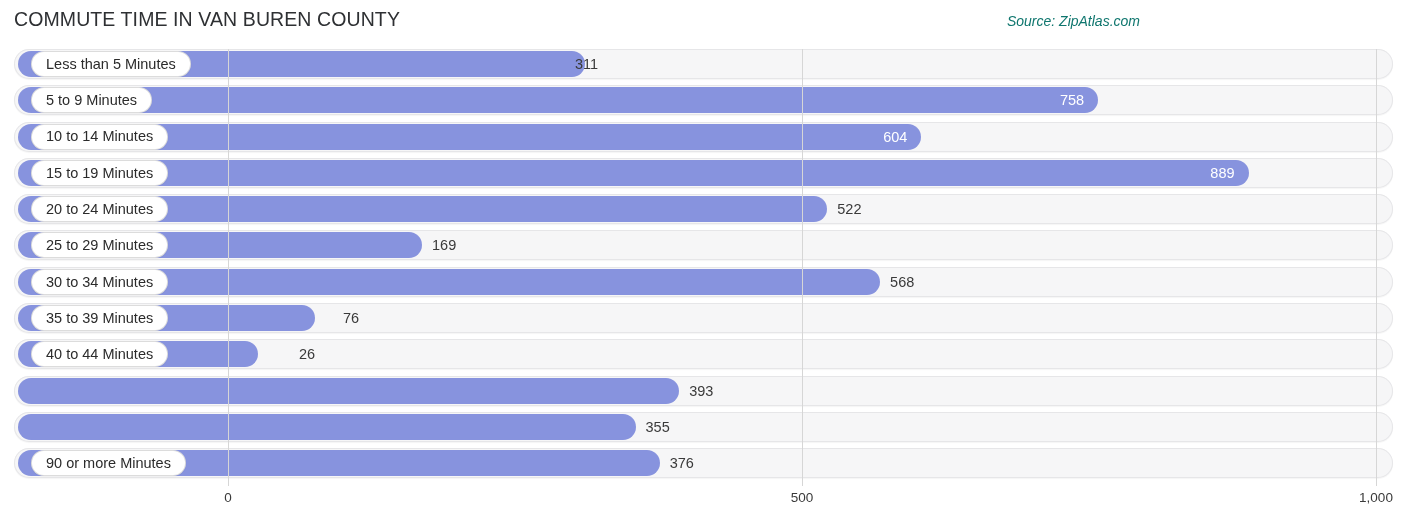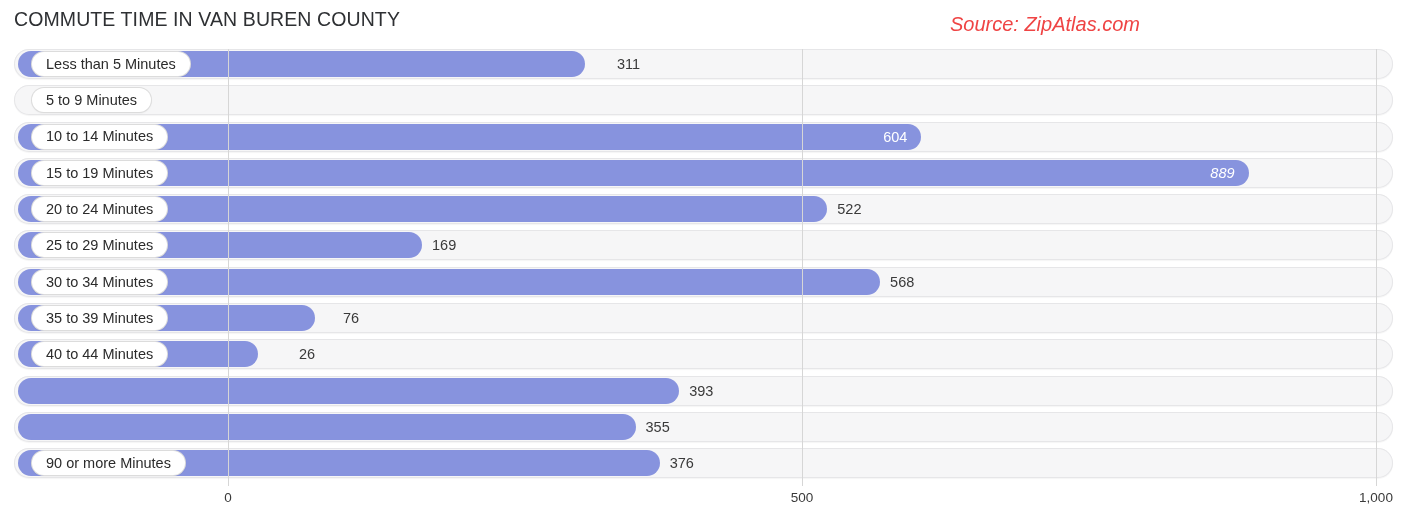--- a/index.html
+++ b/index.html
@@ -29,23 +29,23 @@
     font-size: 19.5px;
     letter-spacing: 0.1px;
     color: #2e3033;
     font-weight: 400;
     white-space: nowrap;
   }
   .chart-source {
     position: absolute;
     right: 12px;
     top: 13px;
-    font-size: 20px;
+    font-size: 14px;
     font-style: italic;
-    color: #ef4444;
+    color: #0f766e;
     white-space: nowrap;
   }
 
   
   .plot {
     position: absolute;
     left: 0;
     top: 49px;
     width: 1406px;
     height: 437px;
@@ -177,43 +177,46 @@
   <div class="plot">
     <div class="gridlines">
         <div class="gridline" style="left: 227.5px;"></div>
         <div class="gridline" style="left: 801.5px;"></div>
         <div class="gridline" style="left: 1375.5px;"></div>
       </div>
     <div class="rows">
         <div class="row">
           <div class="track"></div>
           <div class="bar" style="width: 567.028px; background: rgb(135, 147, 222);"></div>
-          <div class="val-out" style="left: 617px;">311</div>
+          <div class="val-out" style="left: 575px;">311</div>
           <div class="cat-pill">
             <span>Less than 5 Minutes</span>
           </div>
         </div>
         <div class="row">
           <div class="track"></div>
+          <div class="bar" style="width: 1080.18px; background: rgb(135, 147, 222);">
+            <div class="val-in">758</div>
+          </div>
           <div class="cat-pill">
             <span>5 to 9 Minutes</span>
           </div>
         </div>
         <div class="row">
           <div class="track"></div>
           <div class="bar" style="width: 903.392px; background: rgb(135, 147, 222);">
             <div class="val-in">604</div>
           </div>
           <div class="cat-pill">
             <span>10 to 14 Minutes</span>
           </div>
         </div>
         <div class="row">
           <div class="track"></div>
-          <div class="bar" style="width: 1230.57px; background: rgb(135, 147, 222); font-style: italic;">
+          <div class="bar" style="width: 1230.57px; background: rgb(135, 147, 222);">
             <div class="val-in">889</div>
           </div>
           <div class="cat-pill">
             <span>15 to 19 Minutes</span>
           </div>
         </div>
         <div class="row">
           <div class="track"></div>
           <div class="bar" style="width: 809.256px; background: rgb(135, 147, 222);"></div>
           <div class="val-out" style="left: 837.256px;">522</div>

